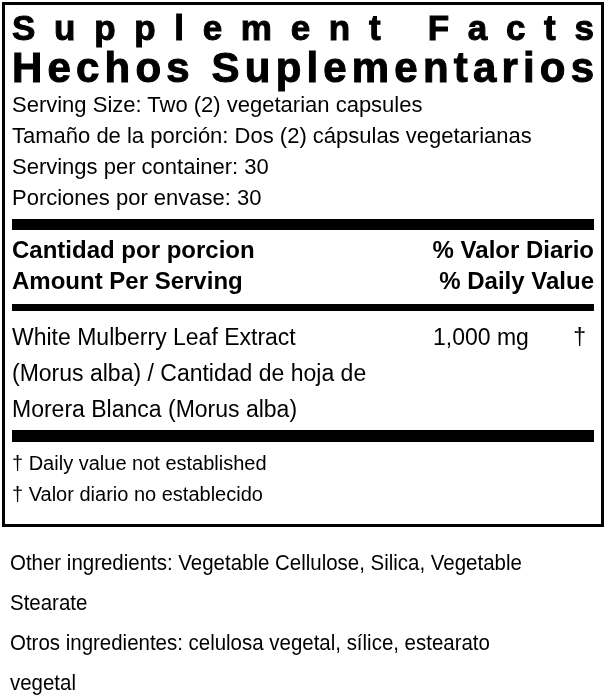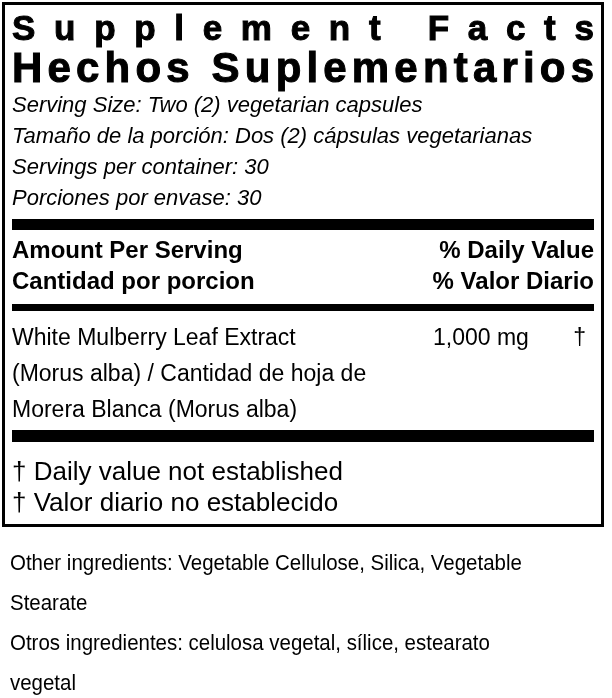--- a/index.html
+++ b/index.html
@@ -43,21 +43,20 @@
   }
   .title-es {
     font-size: 42px;
     line-height: 42px;
     -webkit-text-stroke: 1px #000;
   }
   .serving-info {
     margin-top: 0;
     font-size: 22px;
     line-height: 31px;
-    font-style: italic;
   }
   .bar {
     background: #000;
   }
   .bar-thick-top { height: 11px; margin-top: 6px; }
   .bar-medium    { height: 7px;  margin-top: 8px; }
   .bar-thick-bot { height: 12px; margin-top: 3px; }
   .col-headers {
     margin-top: 4px;
     font-weight: bold;
@@ -80,22 +79,22 @@
     top: 0;
     margin-left: 37px;
   }
   .ing-dv {
     position: absolute;
     right: 8px;
     top: 0;
   }
   .italic { }
   .footnotes {
-    margin-top: 14px;
-    font-size: 26px;
+    margin-top: 6px;
+    font-size: 20px;
     line-height: 31px;
   }
   
   .other-ingredients {
     position: absolute;
     left: 10px;
     top: 543px;
     font-size: 22px;
     line-height: 40px;
     white-space: nowrap;
@@ -157,26 +156,26 @@
       <div>Serving Size: Two (2) vegetarian capsules</div>
       <div>Tamaño de la porción: Dos (2) cápsulas vegetarianas</div>
       <div>Servings per container: 30</div>
       <div>Porciones por envase: 30</div>
     </div>
 
     <div class="bar bar-thick-top"></div>
 
     <div class="col-headers">
       <div class="col-row">
+        <span>Cantidad por porcion</span>
+        <span>% Valor Diario</span>
+      </div>
+      <div class="col-row">
         <span>Amount Per Serving</span>
         <span>% Daily Value</span>
-      </div>
-      <div class="col-row">
-        <span>Cantidad por porcion</span>
-        <span>% Valor Diario</span>
       </div>
     </div>
 
     <div class="bar bar-medium"></div>
 
     <div class="ingredient">
       <div class="ing-line1">
         <span>White Mulberry Leaf Extract</span>
         <span class="ing-amount">1,000 mg</span>
         <span class="ing-dv">†</span>

